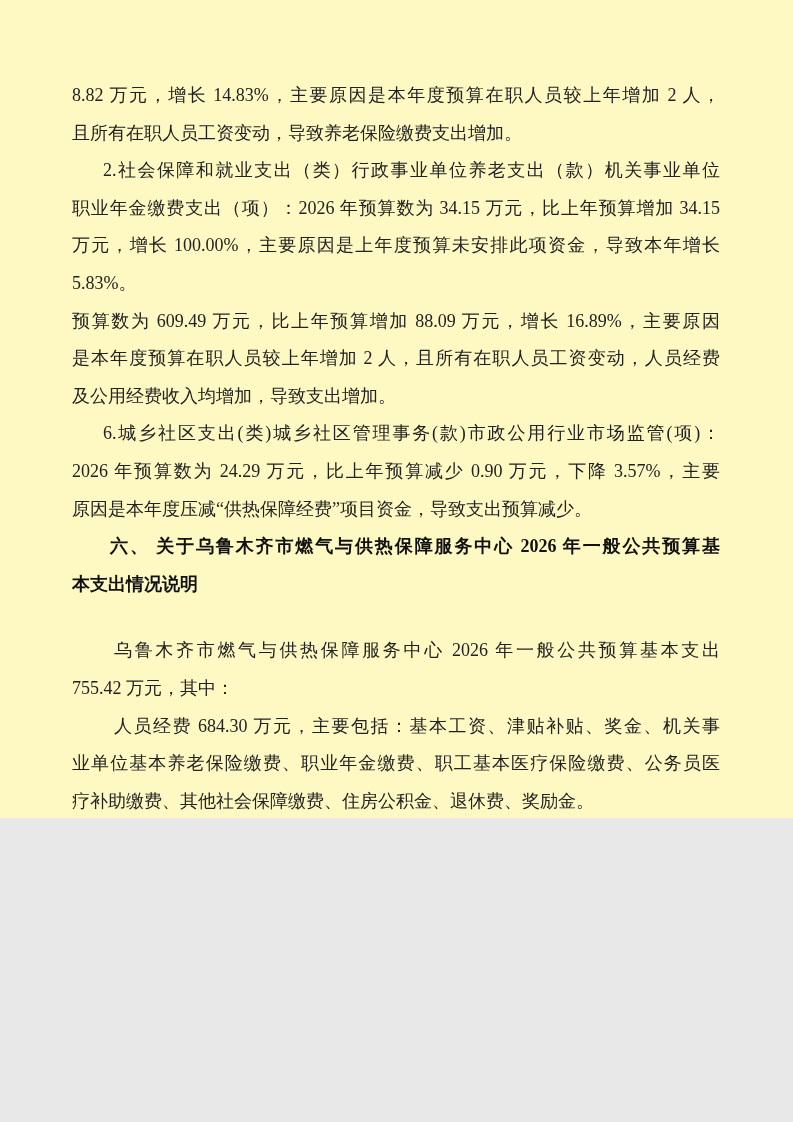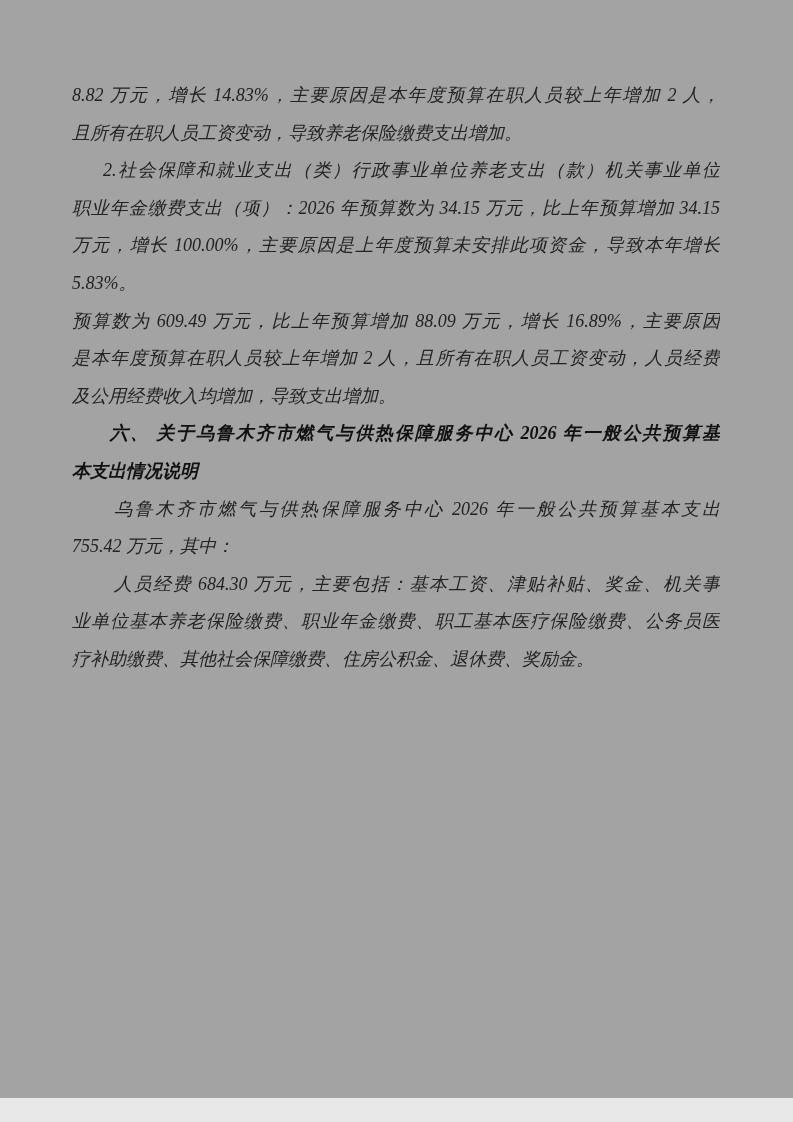--- a/index.html
+++ b/index.html
@@ -3,25 +3,24 @@
 <meta charset="utf-8">
 <style>
   html, body {
     margin: 0;
     padding: 0;
     background: #e8e8e8;
   }
   .page {
     position: relative;
     width: 793px;
-    height: 1098px;
+    height: 818px;
     margin: 0 auto;
-    background: #a3a3a3;
+    background: #fef9c3;
     overflow: hidden;
-    font-style: italic;
   }
   .doc-body {
     position: absolute;
     left: 72px;
     top: 77px;
     width: 648px;
     font-family: "Liberation Serif", "DejaVu Serif", serif;
     font-size: 18px;
     line-height: 37.6px;
     color: #222222;
@@ -64,26 +63,31 @@
         <div class="line just" style="text-indent: 31px;">2.社会保障和就业支出（类）行政事业单位养老支出（款）机关事业单位</div>
         <div class="line just">职业年金缴费支出（项）：2026 年预算数为 34.15 万元，比上年预算增加 34.15</div>
         <div class="line just">万元，增长 100.00%，主要原因是上年度预算未安排此项资金，导致本年增长</div>
         <div class="line">5.83%。</div>
       </div>
       <div class="para">
         <div class="line just">预算数为 609.49 万元，比上年预算增加 88.09 万元，增长 16.89%，主要原因</div>
         <div class="line just">是本年度预算在职人员较上年增加 2 人，且所有在职人员工资变动，人员经费</div>
         <div class="line">及公用经费收入均增加，导致支出增加。</div>
       </div>
+      <div class="para">
+        <div class="line just" style="text-indent: 31px;">6.城乡社区支出(类)城乡社区管理事务(款)市政公用行业市场监管(项)：</div>
+        <div class="line just">2026 年预算数为 24.29 万元，比上年预算减少 0.90 万元，下降 3.57%，主要</div>
+        <div class="line">原因是本年度压减“供热保障经费”项目资金，导致支出预算减少。</div>
+      </div>
       <div class="para heading">
         <div class="line just" style="text-indent: 38px;">六、 关于乌鲁木齐市燃气与供热保障服务中心 2026 年一般公共预算基</div>
         <div class="line">本支出情况说明</div>
       </div>
       <div class="para">
-        <div class="line just" style="text-indent: 42px;">乌鲁木齐市燃气与供热保障服务中心 2026 年一般公共预算基本支出</div>
+        <div class="line just" style="text-indent: 42px; margin-top: 29px;">乌鲁木齐市燃气与供热保障服务中心 2026 年一般公共预算基本支出</div>
         <div class="line">755.42 万元，其中：</div>
       </div>
       <div class="para">
         <div class="line just" style="text-indent: 42px;">人员经费 684.30 万元，主要包括：基本工资、津贴补贴、奖金、机关事</div>
         <div class="line just">业单位基本养老保险缴费、职业年金缴费、职工基本医疗保险缴费、公务员医</div>
         <div class="line">疗补助缴费、其他社会保障缴费、住房公积金、退休费、奖励金。</div>
       </div>
     </div>
 </div>
 

